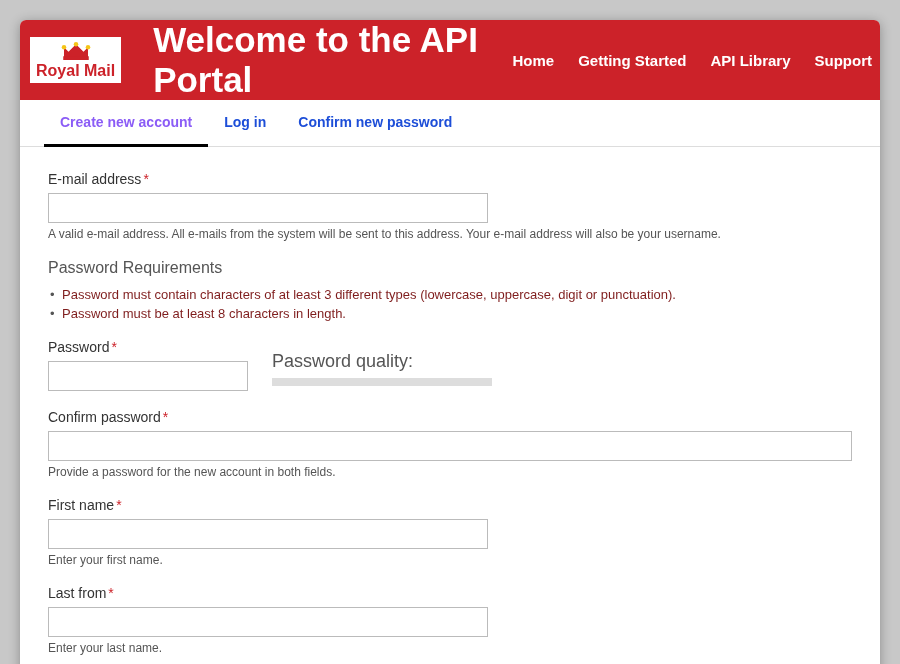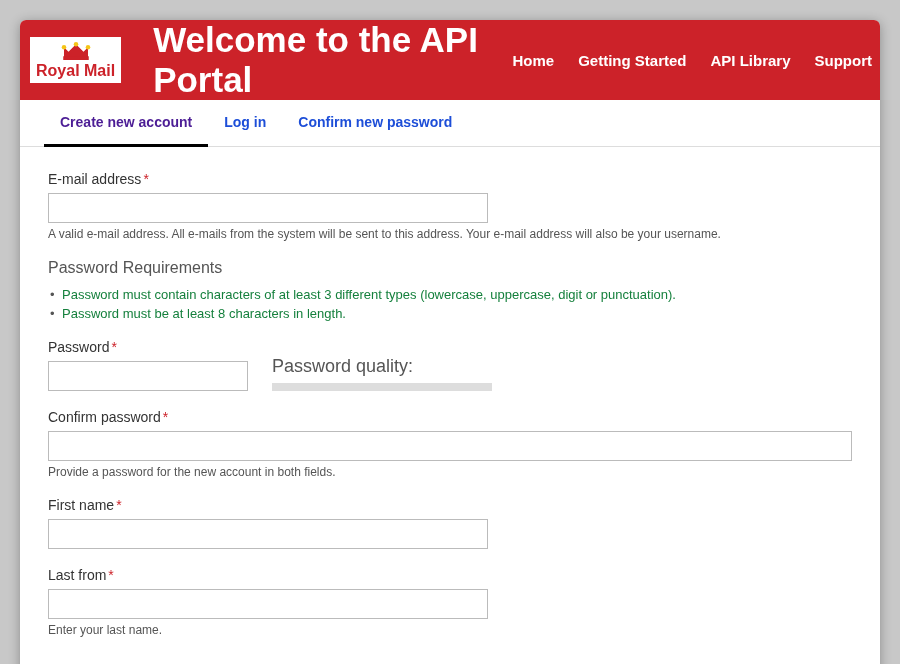--- a/index.html
+++ b/index.html
@@ -94,21 +94,21 @@
       padding: 14px 16px;
       cursor: pointer;
       font-size: 14px;
       color: #1d4ed8;
       border-bottom: 3px solid transparent;
       margin-bottom: -1px;
       font-weight: bold;
     }
 
     .tab.active {
-      color: #4c1d95;
+      color: #8b5cf6;
       font-weight: bold;
       border-bottom: 3px solid #000;
     }
 
     
     .form-area {
       padding: 24px 28px 28px 28px;
       background: #fff;
     }
 
@@ -155,37 +155,37 @@
     }
 
     .req-list {
       list-style: none;
       margin-bottom: 18px;
       padding-left: 0;
     }
 
     .req-list li {
       font-size: 13px;
-      color: #15803d;
+      color: #7f1d1d;
       padding-left: 14px;
       position: relative;
       margin-bottom: 4px;
     }
 
     .req-list li::before {
       content: "•";
       position: absolute;
       left: 2px;
       color: #555;
     }
 
     
     .password-row {
       display: flex;
-      align-items: flex-end;
+      align-items: center;
       gap: 24px;
     }
 
     .password-input-col {
       flex: 0 0 200px;
     }
 
     .password-quality-col {
       flex: 1;
       padding-top: 6px;
@@ -294,20 +294,21 @@
       </label>
       <input type="password" class="narrow-input" style="">
       <div class="field-hint">Provide a password for the new account in both fields.</div>
     </div>
 
     <div class="form-group">
       <label class="field-label">
         <span>First name</span><span class="required">*</span>
       </label>
       <input type="text" class="full-input" style="">
+      <div class="field-hint">Enter your first name.</div>
     </div>
 
     <div class="form-group">
       <label class="field-label">
         <span>Last from</span><span class="required">*</span>
       </label>
       <input type="text" class="full-input" style="">
       <div class="field-hint">Enter your last name.</div>
     </div>
   </div>

